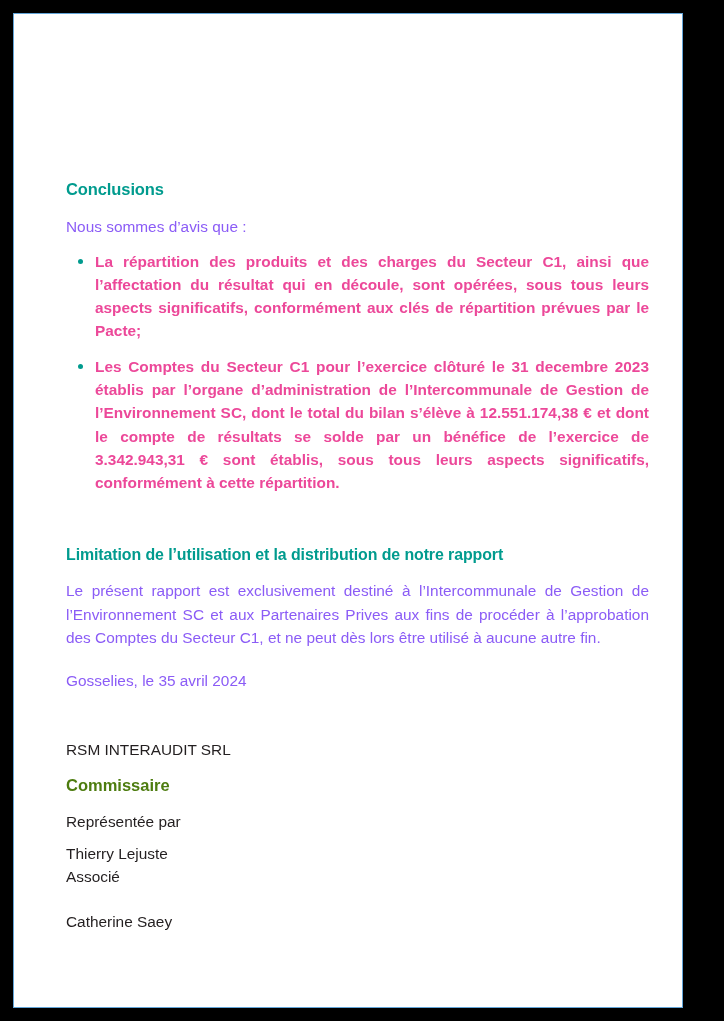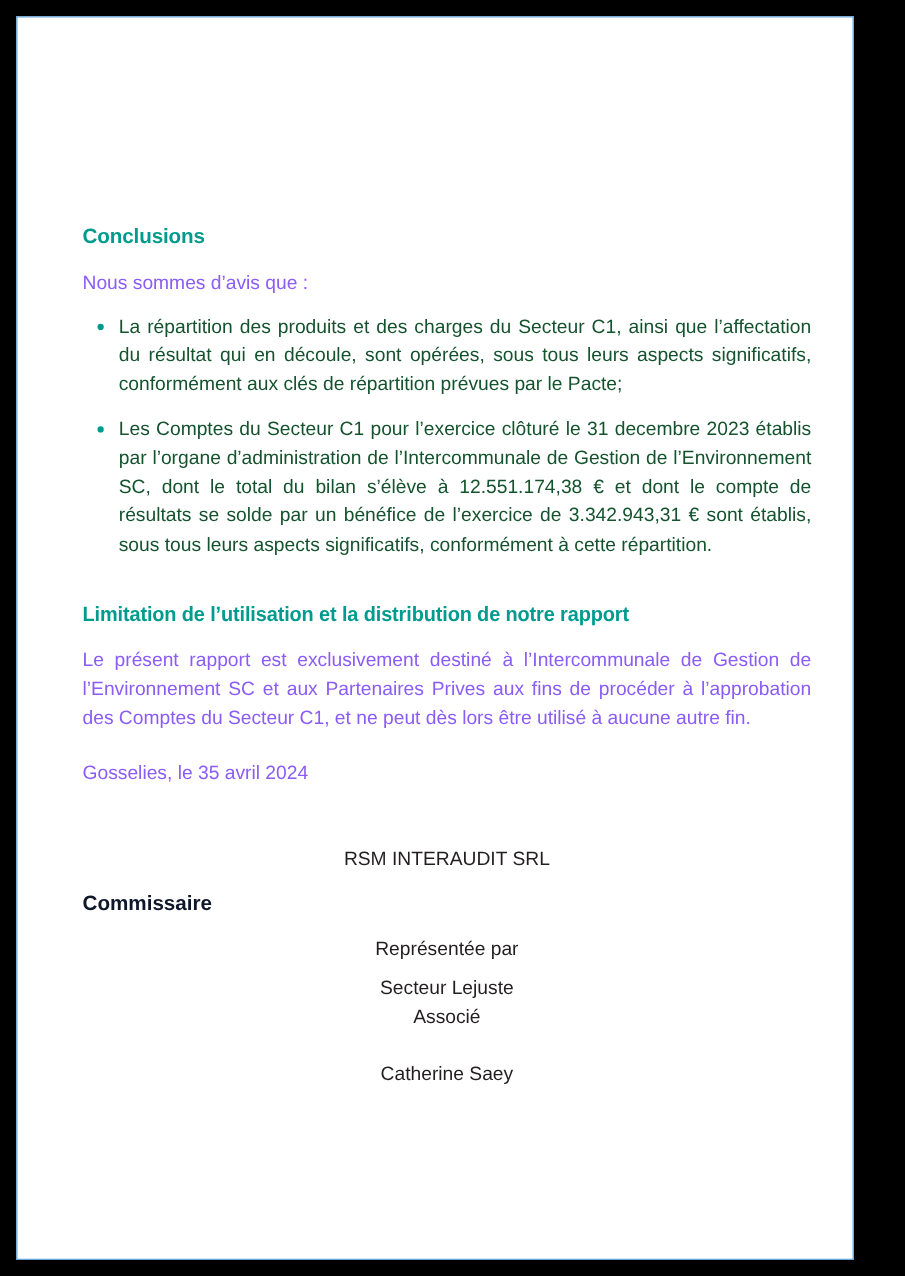--- a/index.html
+++ b/index.html
@@ -76,28 +76,29 @@
   
   ul.bullets {
     list-style: none;
     margin: 0;
     padding: 0;
   }
   ul.bullets > li {
     position: relative;
     padding-left: 29px;
     margin-bottom: 13px;
-    color: #14532d;
+    color: #ec4899;
     font-size: 15.4px;
     line-height: 1.5;
     text-align: justify;
     text-justify: inter-word;
+    font-weight: bold;
   }
   ul.bullets > li:last-child {
-    margin-bottom: 0;
+    margin-bottom: 16px;
   }
   ul.bullets > li .bullet-dot {
     position: absolute;
     left: 12px;
     top: 9px;
     width: 5px;
     height: 5px;
     border-radius: 50%;
     background: #009b8e;
   }
@@ -105,24 +106,24 @@
   .gap-lg { height: 34px; }
   .gap-md { height: 22px; }
   .gap-sm { height: 14px; }
   .gap-xs { height: 8px; }
 
   .sig-line {
     color: #231f20;
     font-size: 15.4px;
     line-height: 1.5;
     margin: 0;
-    text-align: center;
+    text-align: left;
   }
   .sig-role {
-    color: #0f172a;
+    color: #4d7c0f;
     font-weight: bold;
     font-size: 16.5px;
     line-height: 1.3;
     margin: 0;
   }
 </style>
 </head>
 <body>
 
 <div id="page-frame">
@@ -163,21 +164,21 @@
         <div class="gap-sm"></div>
 
         <p class="sig-role">Commissaire</p>
 
         <div class="gap-sm"></div>
 
         <p class="sig-line">Représentée par</p>
 
         <div class="gap-xs"></div>
 
-        <p class="sig-line">Secteur Lejuste</p>
+        <p class="sig-line">Thierry Lejuste</p>
         <p class="sig-line">Associé</p>
 
         <div class="gap-md"></div>
 
         <p class="sig-line">Catherine Saey</p>
       </div>
 
     </div>
   </div>
 </div>

